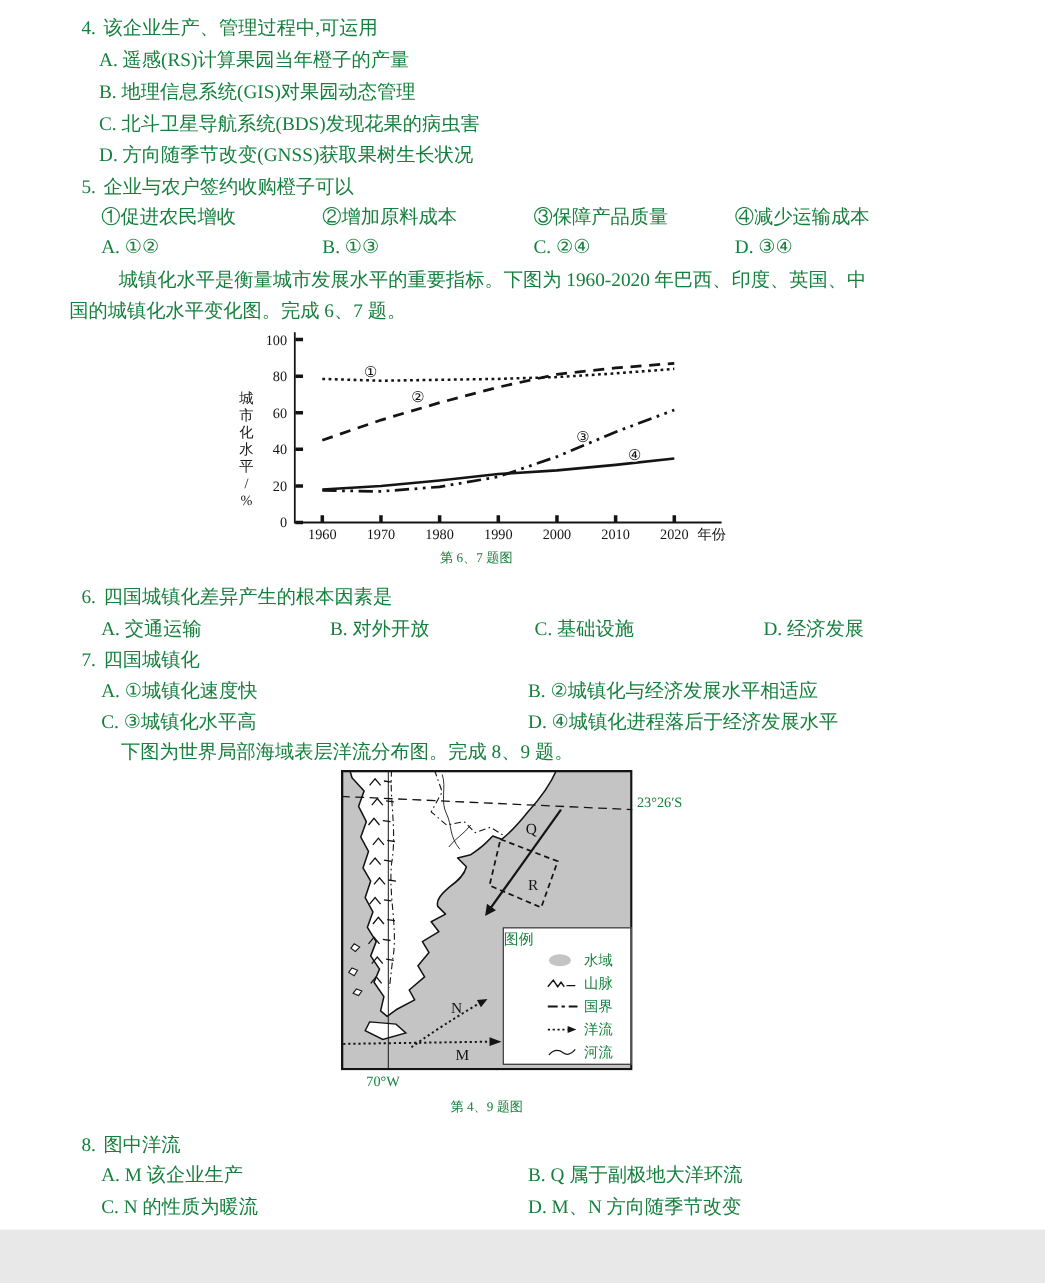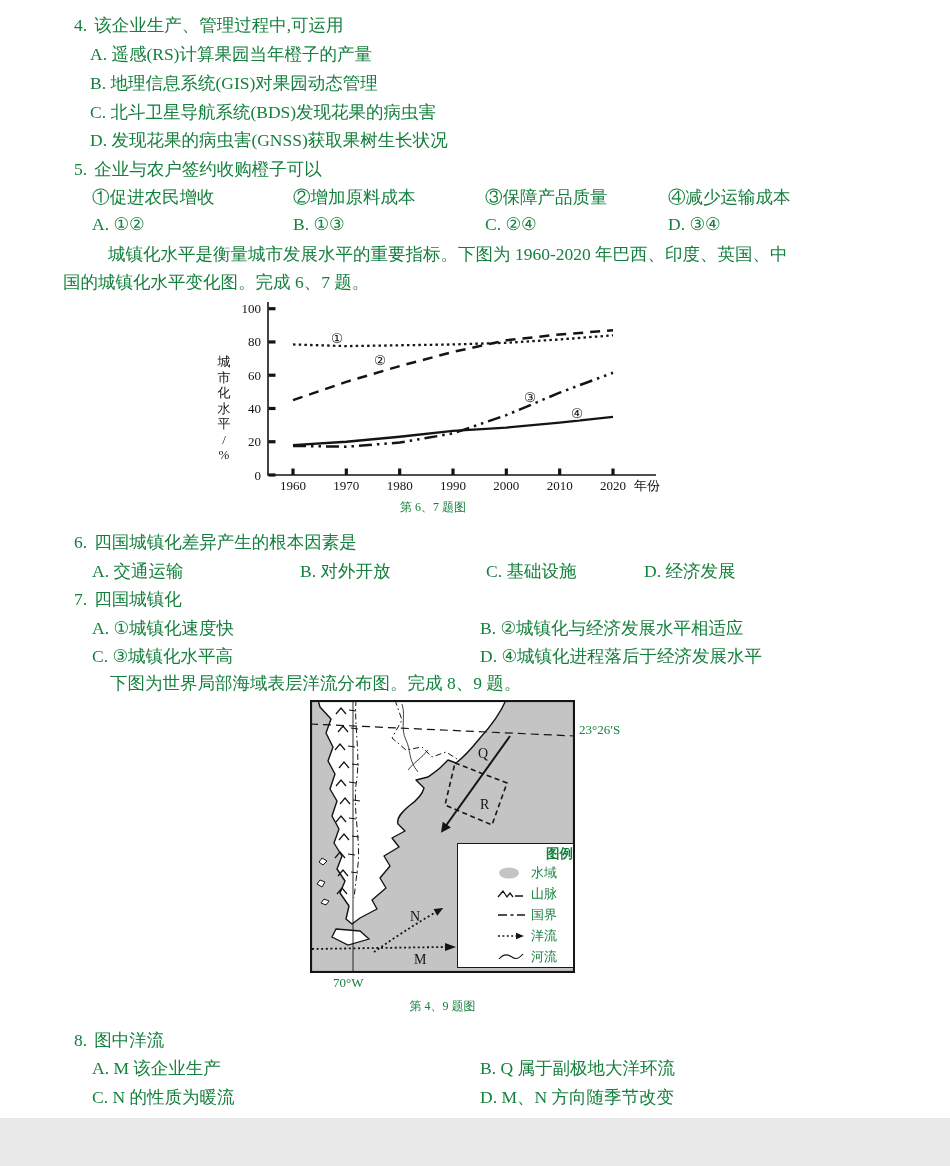--- a/index.html
+++ b/index.html
@@ -13,36 +13,36 @@
   .cols { position:absolute; left:0; width:950px; height:26px;font-family:Liberation Serif, serif; }
   .cols span { position:absolute; white-space:nowrap; }
   .qnum { margin-right:7px; }
   .caption { position:absolute; text-align:center; font-size:12px; }
   svg { display:block; }
   svg text { font-family:"Liberation Serif","DejaVu Serif",serif; fill:#141414; }
   .legend {
     position:absolute; left:457px; top:843px; width:117px; height:125px;
     background:#fff; border:1.5px solid #1a1a1a; box-sizing:border-box;
   }
-  .legend-title { text-align:right; font-size:13.5px; line-height:17px; margin-top:1px;font-weight:bold; }
+  .legend-title { text-align:left; font-size:13.5px; line-height:17px; margin-top:1px; }
   .lrow { display:flex; align-items:center; gap:5px; height:21px; padding-left:5px; font-size:13px;margin-left:33px; }
   .lrow svg { flex:0 0 auto; }
   .footer { position:absolute; left:0; width:950px; text-align:center; font-size:17px; }
   .footer .subj { font-family:"Liberation Sans","DejaVu Sans",sans-serif; font-weight:bold; margin-right:14px; }
 </style>
 </head>
 <body>
 
 <div class="page">
 
   <div class="t" style="top:13px;left:74px"><span class="qnum">4.</span><span>该企业生产、管理过程中,可运用</span></div>
   <div class="t" style="top:42px;left:90px">A. 遥感(RS)计算果园当年橙子的产量</div>
   <div class="t" style="top:71px;left:90px">B. 地理信息系统(GIS)对果园动态管理</div>
   <div class="t" style="top:100px;left:90px">C. 北斗卫星导航系统(BDS)发现花果的病虫害</div>
-  <div class="t" style="top:128px;left:90px">D. 发现花果的病虫害(GNSS)获取果树生长状况</div>
+  <div class="t" style="top:128px;left:90px">D. 方向随季节改变(GNSS)获取果树生长状况</div>
 
   <div class="t" style="top:157px;left:74px"><span class="qnum">5.</span><span>企业与农户签约收购橙子可以</span></div>
   <div class="cols" style="top:185px">
     <span style="left:92px">①促进农民增收</span>
     <span style="left:293px">②增加原料成本</span>
     <span style="left:485px">③保障产品质量</span>
     <span style="left:668px">④减少运输成本</span>
   </div>
   <div class="cols" style="top:214px">
     <span style="left:92px">A. ①②</span>
@@ -99,21 +99,21 @@
       <text x="332" y="106" text-anchor="middle" font-size="13.5" font-family="&quot;DejaVu Sans&quot;, sans-serif" paint-order="stroke" stroke="#ffffff" stroke-width="3" fill="#141414">③</text>
       <text x="379" y="122" text-anchor="middle" font-size="13.5" font-family="&quot;DejaVu Sans&quot;, sans-serif" paint-order="stroke" stroke="#ffffff" stroke-width="3" fill="#141414">④</text>
     </svg>
   <div class="caption" style="top:499px;left:198px;width:470px">第 6、7 题图</div>
 
   <div class="t" style="top:530px;left:74px"><span class="qnum">6.</span><span>四国城镇化差异产生的根本因素是</span></div>
   <div class="cols" style="top:559px">
     <span style="left:92px">A. 交通运输</span>
     <span style="left:300px">B. 对外开放</span>
     <span style="left:486px">C. 基础设施</span>
-    <span style="left:644px">D. 经济发展</span>
+    <span style="left:694px">D. 经济发展</span>
   </div>
 
   <div class="t" style="top:587px;left:74px"><span class="qnum">7.</span><span>四国城镇化</span></div>
   <div class="cols" style="top:616px">
     <span style="left:92px">A. ①城镇化速度快</span>
     <span style="left:480px">B. ②城镇化与经济发展水平相适应</span>
   </div>
   <div class="cols" style="top:644px">
     <span style="left:92px">C. ③城镇化水平高</span>
     <span style="left:480px">D. ④城镇化进程落后于经济发展水平</span>

